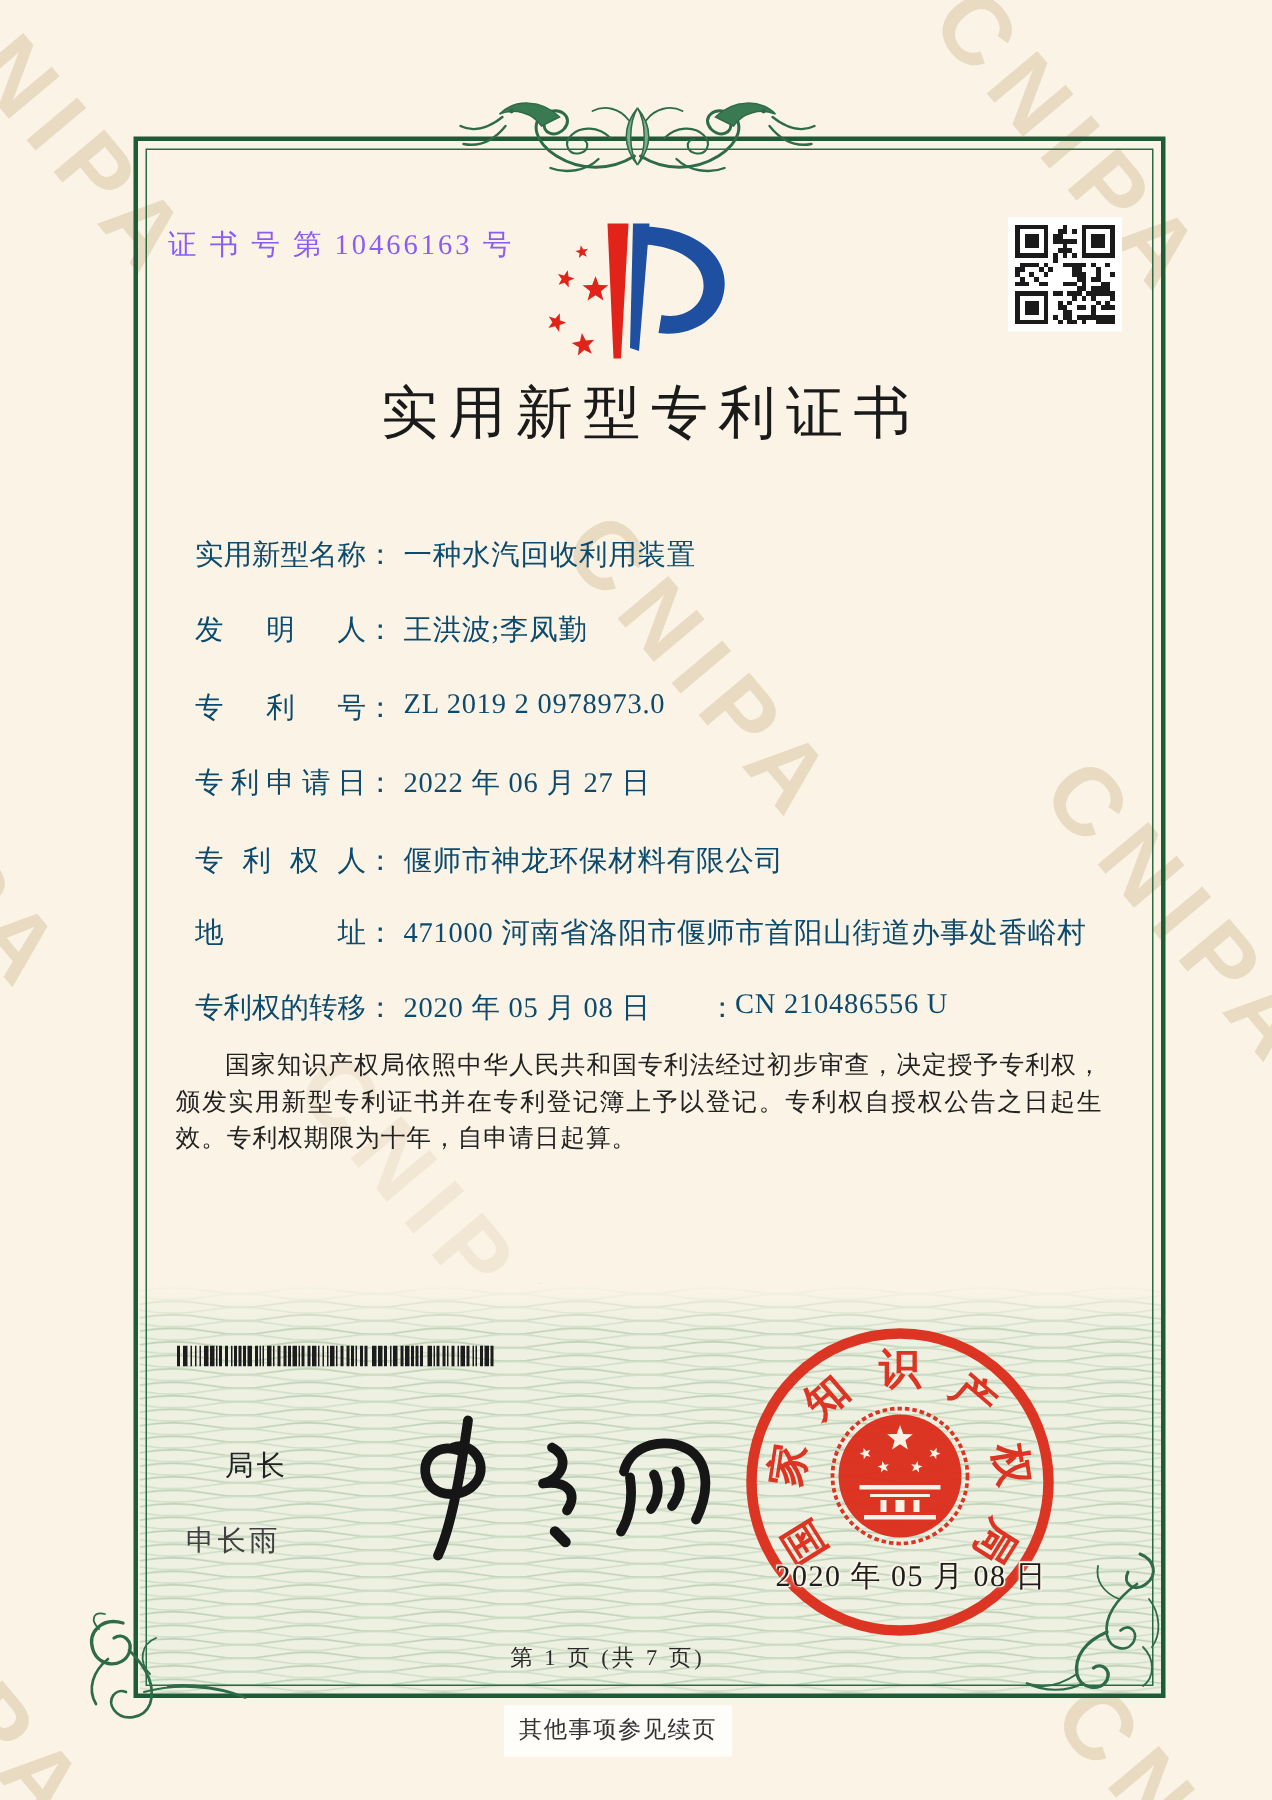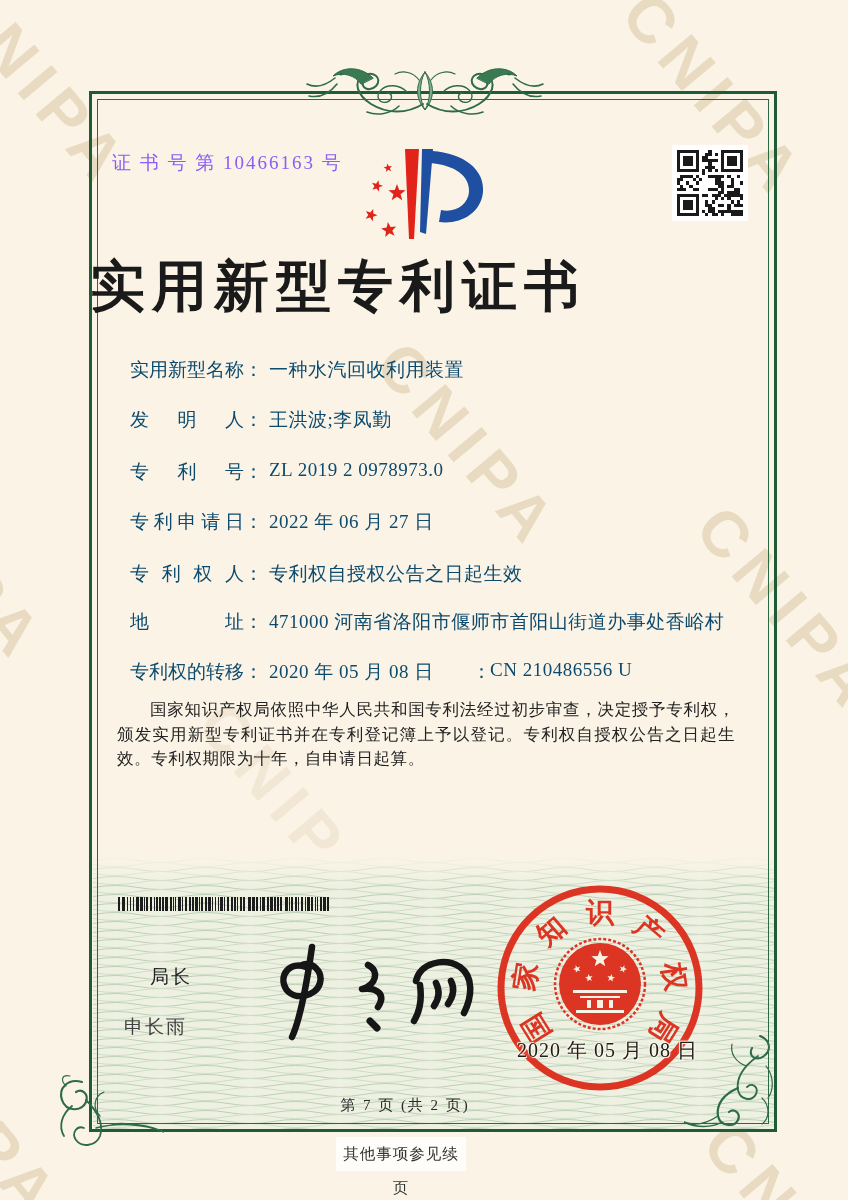--- a/index.html
+++ b/index.html
@@ -13,21 +13,21 @@
   .wm-faint{color:rgba(200,170,124,.16);}
   
   #band{left:93px;top:856px;width:682px;height:273px;}
   
   #frame-outer{left:89px;top:91px;width:682px;height:1035px;border:3px solid #1d5c36;}
   #frame-inner{left:97px;top:99px;width:670px;height:1023px;border:1px solid #2a6a42;}
   
   #cert-no{left:112px;top:150px;font-size:19px;letter-spacing:2px;color:#8b5cf6;}
   #logo{left:358px;top:144px;}
   #qr{left:672px;top:145px;width:76px;height:76px;background:#fff;}
-  #title{left:90px;top:250px;width:688px;font-size:55px;font-weight:700;
+  #title{left:90px;top:250px;width:688px;text-align:center;font-size:38px;font-weight:400;
          letter-spacing:7px;color:#1a1a1a;}
   
   .frow{position:absolute;left:130px;width:640px;height:24px;font-size:19px;color:#0c4a6e;}
   .flabel{display:inline-block;width:114px;text-align:justify;text-align-last:justify;
           vertical-align:top;}
   .fcolon{display:inline-block;vertical-align:top;}
   .fvalue{display:inline-block;vertical-align:top;margin-left:6px;letter-spacing:.5px;}
   .flabel2{position:absolute;left:250px;width:92px;text-align:justify;text-align-last:justify;}
   .fcolon2{position:absolute;left:342px;}
   .fvalue2{position:absolute;left:360px;letter-spacing:.5px;}
@@ -44,21 +44,21 @@
   #officer-name{left:124px;top:1002px;font:500 19px "Liberation Sans","DejaVu Sans",sans-serif;
                 color:#404040;letter-spacing:2px;margin-top:12px;}
   #signature{left:250px;top:933px;}
   #seal{left:493px;top:881px;}
   .seal-ch{font:700 28px "Liberation Serif","DejaVu Serif",serif;fill:#dd2a18;
            text-anchor:middle;}
   #seal-date{left:505px;top:1037px;width:205px;text-align:center;font-size:20px;color:#1d1d1d;
              letter-spacing:1px;text-shadow:0 0 3px #fbf4e6,1px 1px 0 #fbf4e6,-1px -1px 0 #fbf4e6;}
   #page-indicator{left:330px;top:1096px;width:150px;text-align:center;font-size:15px;
                   color:#2a2a2a;letter-spacing:2px;}
-  #footer-note{left:336px;top:1137px;width:130px;height:34px;line-height:34px;background:#fffdfa;
+  #footer-note{left:336px;top:1137px;width:152px;height:34px;line-height:34px;background:#fffdfa;
                text-align:center;font-size:15.5px;color:#333;letter-spacing:1px;}
   svg{display:block;}
 </style>
 </head>
 <body>
 
 <div class="wm" style="left:-12px;top:-34px">CNIPA</div>
 <div class="wm" style="left:664px;top:-22px">CNIPA</div>
 <div class="wm" style="left:418px;top:328px">CNIPA</div>
 <div class="wm" style="left:-96px;top:442px">CNIPA</div>
@@ -289,21 +289,21 @@
 <div id="row2" class="frow">
   <span class="flabel">发明人</span><span class="fcolon">：</span><span class="fvalue">王洪波;李凤勤</span>
 </div>
 <div id="row3" class="frow">
   <span class="flabel">专利号</span><span class="fcolon">：</span><span class="fvalue">ZL 2019 2 0978973.0</span>
 </div>
 <div id="row4" class="frow">
   <span class="flabel">专利申请日</span><span class="fcolon">：</span><span class="fvalue">2022 年 06 月 27 日</span>
 </div>
 <div id="row5" class="frow">
-  <span class="flabel">专利权人</span><span class="fcolon">：</span><span class="fvalue">专利权自授权公告之日起生效</span>
+  <span class="flabel">专利权人</span><span class="fcolon">：</span><span class="fvalue">偃师市神龙环保材料有限公司</span>
 </div>
 <div id="row6" class="frow">
   <span class="flabel">地址</span><span class="fcolon">：</span><span class="fvalue">471000  河南省洛阳市偃师市首阳山街道办事处香峪村</span>
 </div>
 <div id="row7" class="frow">
   <span class="flabel">专利权的转移</span><span class="fcolon">：</span><span class="fvalue">2020 年 05 月 08 日</span>
   <span class="fcolon2">：</span><span class="fvalue2">CN 210486556 U</span>
 </div>
 
 <div id="body-text" class="abs">
@@ -420,14 +420,14 @@
       <text class="seal-ch" transform="translate(-75.1,-11.5) rotate(-81.3)" y="10">家</text>
       <text class="seal-ch" transform="translate(-49.5,-57.6) rotate(-40.7)" y="10">知</text>
       <text class="seal-ch" transform="translate(0.0,-76.0) rotate(0.0)" y="10">识</text>
       <text class="seal-ch" transform="translate(49.5,-57.6) rotate(40.7)" y="10">产</text>
       <text class="seal-ch" transform="translate(75.1,-11.5) rotate(81.3)" y="10">权</text>
       <text class="seal-ch" transform="translate(64.5,40.3) rotate(122.0)" y="10">局</text>
     </g>
 </svg>
 <div id="seal-date" class="abs">2020 年 05 月 08 日</div>
 
-<div id="page-indicator" class="abs">第 7 页 (共 2 页)</div>
+<div id="page-indicator" class="abs">第 1 页 (共 7 页)</div>
 <div id="footer-note" class="abs">其他事项参见续页</div>
 
 </body></html>

